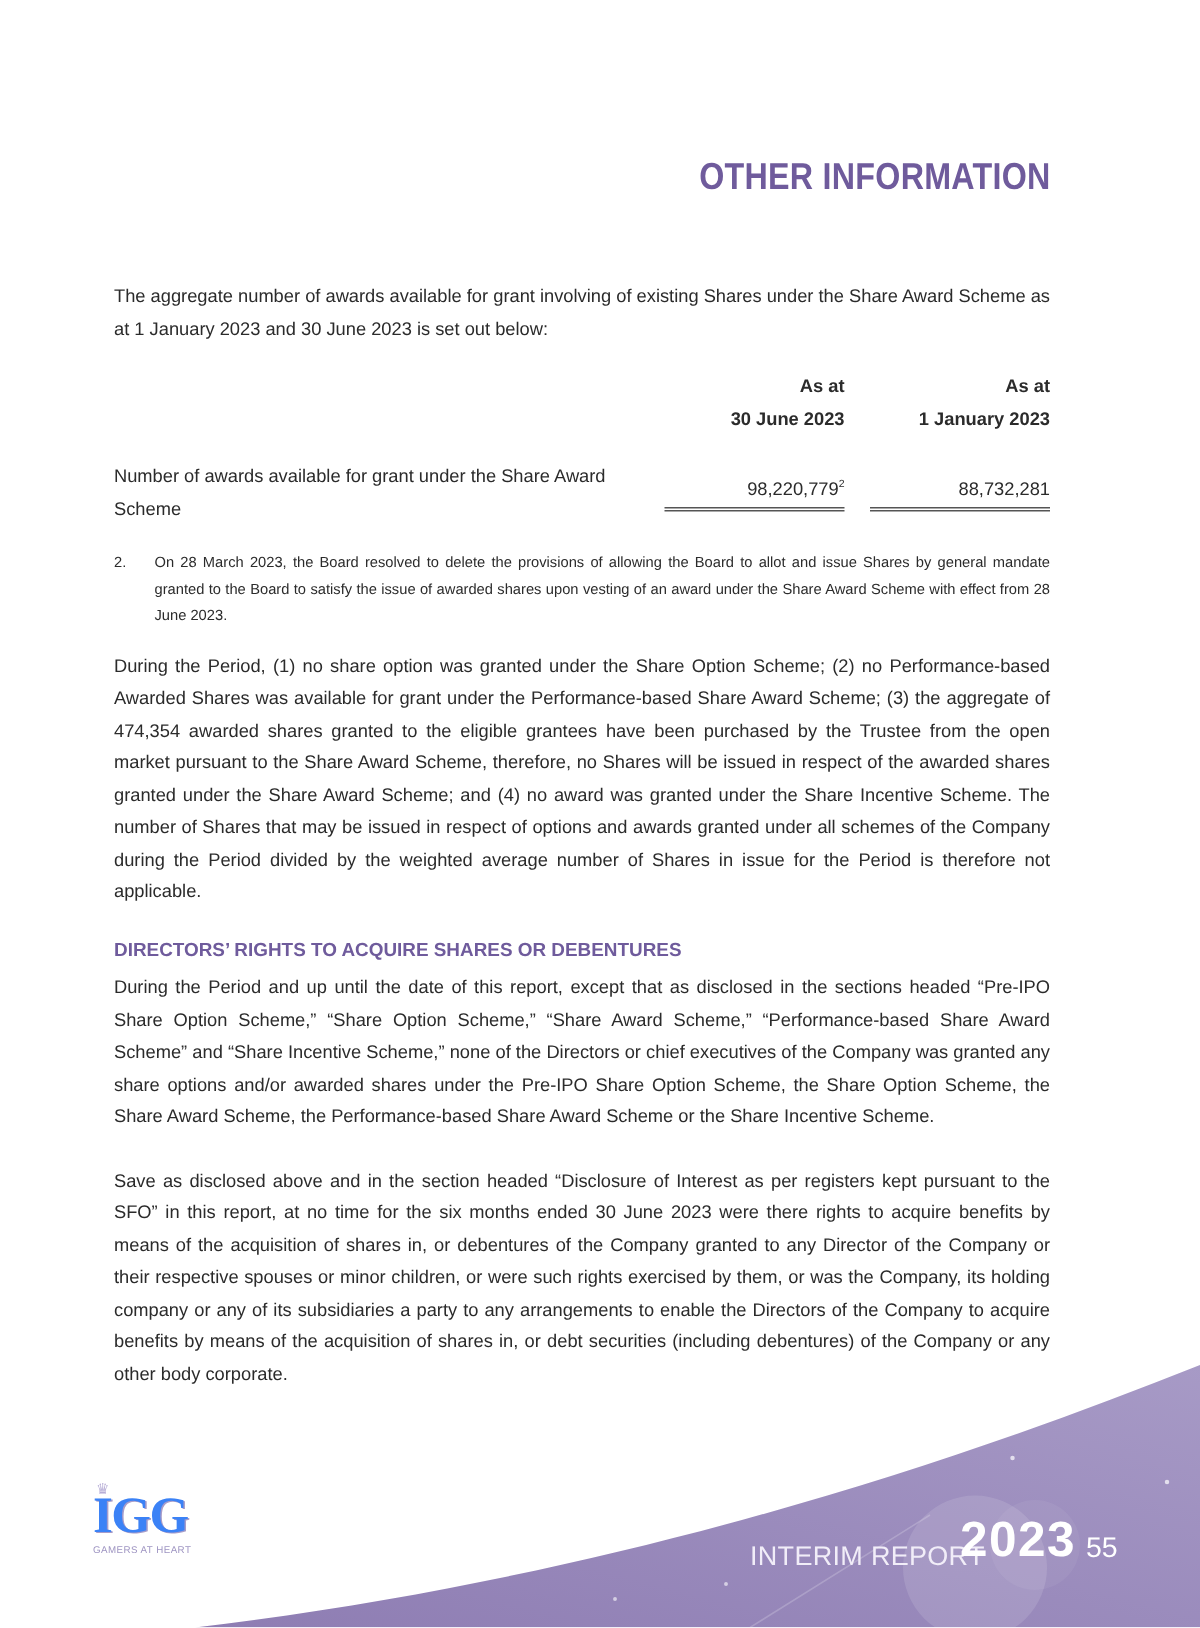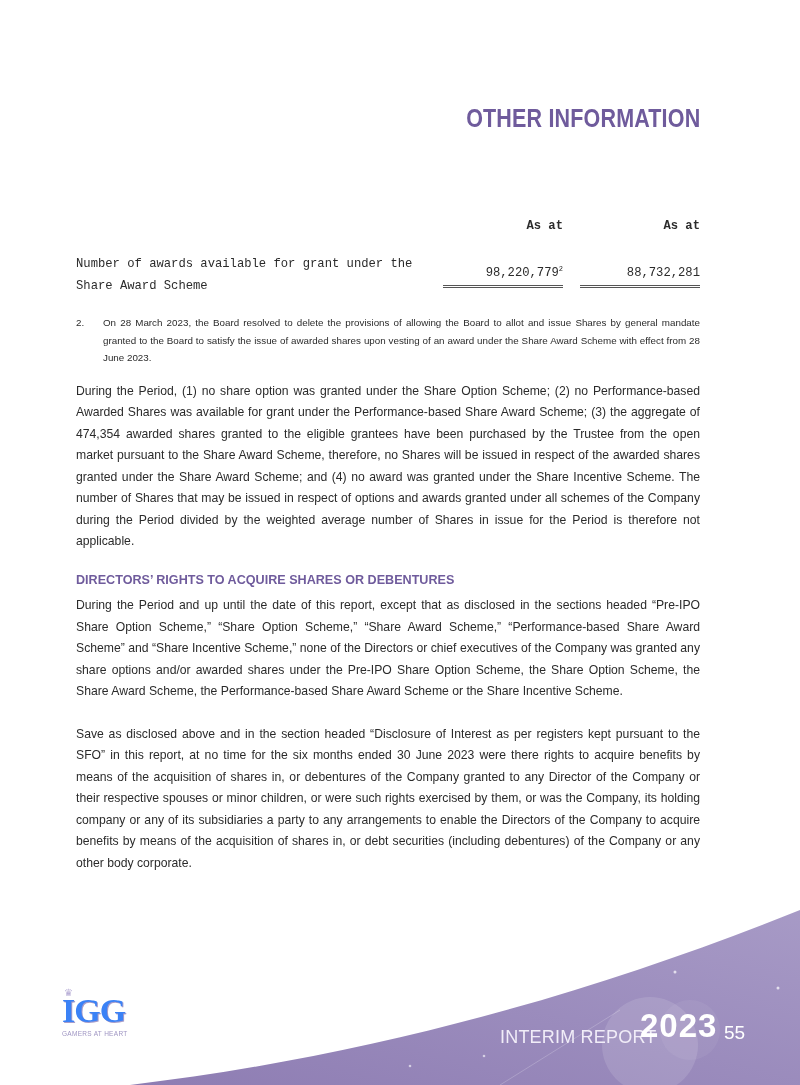--- a/index.html
+++ b/index.html
@@ -12,21 +12,21 @@
       position: absolute; right: 100px; top: 104px;
       font-family: "Liberation Sans", sans-serif; font-weight: bold;
       font-size: 25px; color: #6f5b9c; letter-spacing: 0.2px;
       transform: scaleX(0.86); transform-origin: right center;
     }
     .content {
       position: absolute; left: 76px; width: 624px; top: 187px;
       font-size: 12.2px; line-height: 21.5px; text-align: justify;
     }
     .intro { margin: 0; }
-    table.awards { width: 624px; border-collapse: collapse; margin-top: 29px; font-family: Liberation Mono, monospace; }
+    table.awards { width: 624px; border-collapse: collapse; margin-top: 17px; }
     table.awards th { font-weight: bold; text-align: right; padding: 0; height: 22px; font-size: 12.2px; }
     table.awards td { padding: 0; font-size: 12.2px; }
     td.label { text-align: left; height: 24px; }
     td.num { text-align: right; width: 120px; }
     td.gap { width: 17px; }
     .num-val { display: block; border-bottom: 3px double #555; padding-bottom: 1px; }
     .spacer-row td { height: 16px; }
     sup { font-size: 7px; vertical-align: super; line-height: 0; }
     .footnote {
       display: flex; margin-top: 17px; font-size: 9.8px; line-height: 17.5px;
@@ -61,28 +61,35 @@
       position: absolute; left: 724px; top: 1022px; color: #ffffff;
       font-size: 19px;
     }
   </style>
 </head>
 <body>
 
 <div class="page-title">OTHER INFORMATION</div>
 
 <div class="content">
+  <p class="intro">The aggregate number of awards available for grant involving of existing Shares under the Share Award Scheme as at 1 January 2023 and 30 June 2023 is set out below:</p>
 
   <table class="awards">
     <thead>
       <tr>
         <th></th>
         <th>As at</th>
         <th class="gap"></th>
         <th>As at</th>
+      </tr>
+      <tr>
+        <th></th>
+        <th>30 June 2023</th>
+        <th class="gap"></th>
+        <th>1 January 2023</th>
       </tr>
     </thead>
     <tbody>
       <tr class="spacer-row">
           <td colspan="4"></td>
         </tr>
       <tr>
         <td class="label">Number of awards available for grant under the Share Award Scheme</td>
         <td class="num">
           <span class="num-val"><span>98,220,779</span><sup>2</sup></span>

